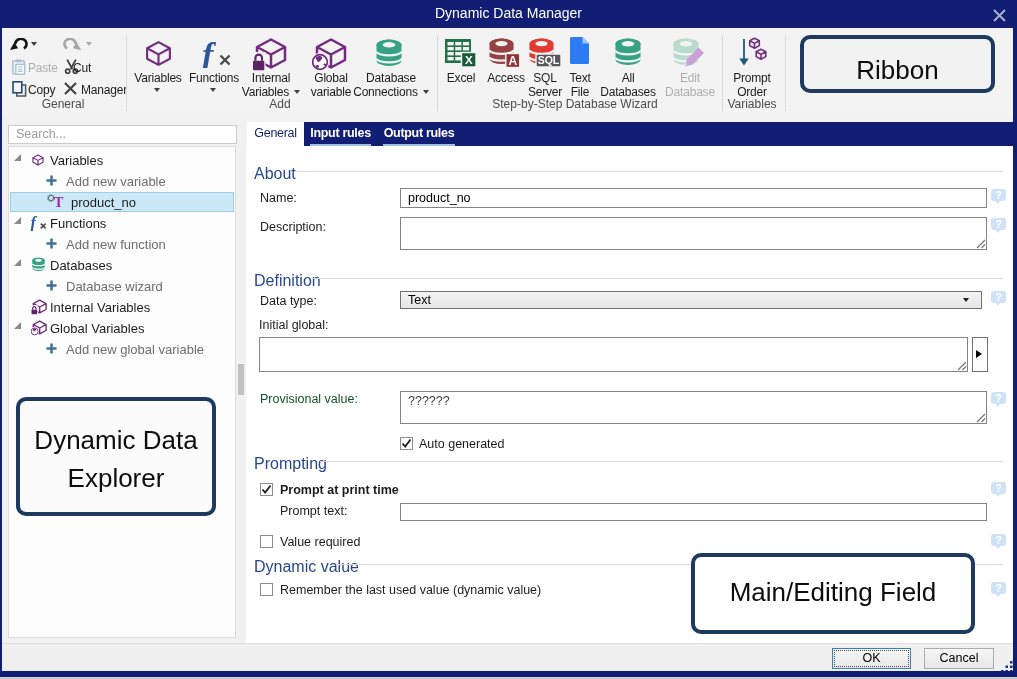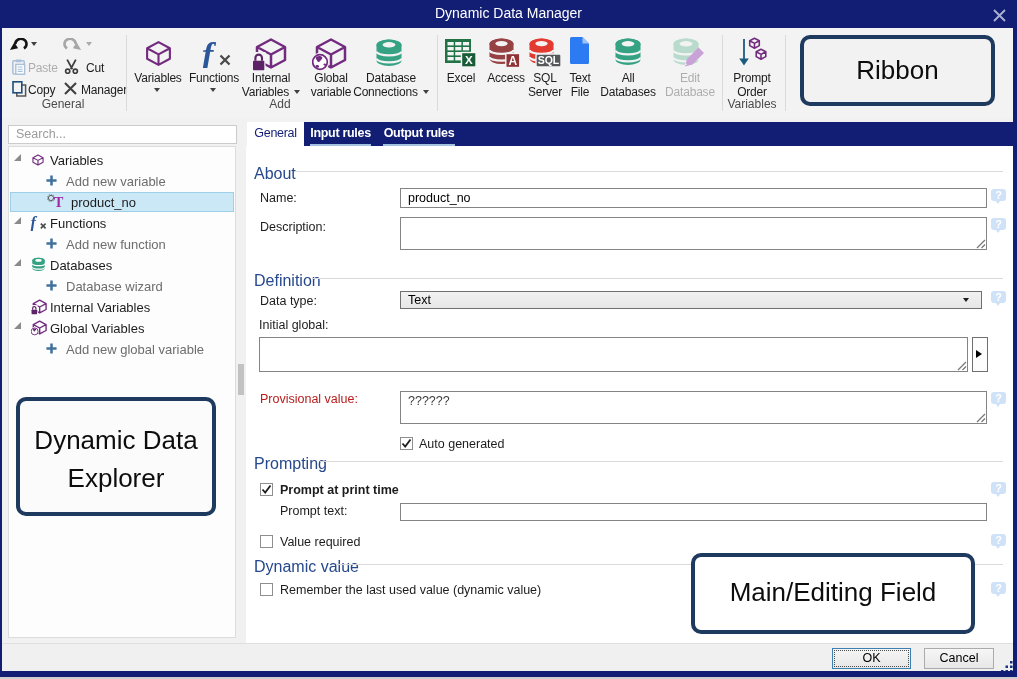--- a/index.html
+++ b/index.html
@@ -31,21 +31,21 @@
 .expander { position:absolute; width:0; height:0; border-left:7px solid transparent; border-bottom:7px solid #8a8a8a; }
 .sel { background:#cbe8f6; border:1px solid #9fcee6; }
 #tabbar { position:absolute; left:247px; top:122px; width:768px; height:24px; background:#121e74; }
 .tab { position:absolute; top:0; height:24px; font-size:12.5px; color:#fff; text-align:center; line-height:23px; font-weight:bold; white-space:nowrap; letter-spacing:-0.3px; }
 .tab.active { background:#fff; color:#121e74; font-weight:normal; }
 .tabu { position:absolute; top:22px; height:2px; background:#a3c2e0; }
 #content { position:absolute; left:246px; top:146px; width:769px; height:497px; background:#fff; }
 .sechead { position:absolute; font-size:16px; color:#26488c; }
 .secline { position:absolute; height:1px; background:#d9d9d9; }
 .flabel { position:absolute; font-size:12.5px; color:#1c1c1c; }
-.flabel.dis { color:#b91c1c; }
+.flabel.dis { color:#14532d; }
 .tbox { position:absolute; background:#fff; border:1px solid #848484; font-size:12.5px; color:#000; }
 .help { position:absolute; width:15px; height:12px; background:#cfe2f8; border-radius:3px; color:#fff; font-size:11px; font-weight:bold; text-align:center; line-height:12px; }
 .help:after { content:""; position:absolute; left:4px; top:11px; border-left:3px solid transparent; border-right:3px solid transparent; border-top:4px solid #cfe2f8; }
 .cb { position:absolute; width:13px; height:13px; background:#fff; border:1px solid #8e8e8e; }
 .grip { position:absolute; }
 #btmbar { position:absolute; left:2px; top:643px; width:1012px; height:28px; background:#f0f0f0; border-top:1px solid #dfdfdf; }
 .btn { position:absolute; width:75px; height:19px; background:linear-gradient(#f6f6f6,#e7e7e7); border:1px solid #ababab; font-size:12.5px; text-align:center; line-height:16px; color:#000; }
 .anno { position:absolute; border:4px solid #1e3a5f; border-radius:10px; background:#fdfdfd; color:#0d0d0d; text-align:center; }
 </style>
 </head>
@@ -74,21 +74,21 @@
       <rect x="3.6" y="0.4" width="6" height="2.8" rx="0.8" fill="#a8c0d8"></rect>
       <rect x="3.8" y="5.4" width="8.8" height="9.8" fill="#fff" stroke="#a8c0d8" stroke-width="1.4"></rect>
       <path d="M5.6 8 h5 M5.6 10.2 h5 M5.6 12.4 h5" stroke="#a8c0d8" stroke-width="1.1"></path>
     </svg>
 <div class="rl dis" style="left:26px;top:33px">Paste</div>
 <svg class="abs" style="left:62px;top:31px" width="15" height="15" viewBox="0 0 15 15">
       <path d="M3.2 0.6 L8.3 10.2 M11.8 0.6 L6.7 10.2" stroke="#3d3d3d" stroke-width="1.8" fill="none"></path>
       <circle cx="3.7" cy="12.2" r="2.1" fill="none" stroke="#3d3d3d" stroke-width="1.7"></circle>
       <circle cx="11.3" cy="12.2" r="2.1" fill="none" stroke="#3d3d3d" stroke-width="1.7"></circle>
     </svg>
-<div class="rl" style="left:84px;top:33px">Cut</div>
+<div class="rl" style="left:71px;top:33px">Cut</div>
 <svg class="abs" style="left:10px;top:53px" width="15" height="16" viewBox="0 0 15 16">
       <rect x="4.8" y="4" width="8.8" height="11" fill="none" stroke="#555" stroke-width="1.5"></rect>
       <rect x="1" y="0.8" width="8.8" height="11" fill="#f3f3f3" stroke="#1f4e79" stroke-width="1.6"></rect>
     </svg>
 <div class="rl" style="left:26px;top:55px">Copy</div>
 <svg class="abs" style="left:61px;top:53px" width="15" height="15" viewBox="0 0 15 15">
       <path d="M2 2 L13 13 M13 2 L2 13" stroke="#3f3f3f" stroke-width="2.1"></path>
     </svg>
 <div class="rl" style="left:79px;top:55px">Manager</div>
 <div class="rgl" style="left:21px;width:80px">General</div>
@@ -184,20 +184,21 @@
 <svg class="abs" style="left:671px;top:10px" width="33" height="31" viewBox="0 0 33 31">
       <path d="M0.5 6.2 a12.5 5.6 0 0 1 25 0 V21.4 a12.5 5.6 0 0 1 -25 0 Z" fill="#b9dbcd"></path>
       <ellipse cx="13" cy="6.2" rx="12.5" ry="5.6" fill="#b9dbcd"></ellipse>
       <ellipse cx="13" cy="5.8" rx="6.4" ry="2.7" fill="#f3f3f3"></ellipse>
       <path d="M0.5 12.4 a12.5 4 0 0 0 25 0" fill="none" stroke="#f3f3f3" stroke-width="2.2"></path>
       <path d="M0.5 19.4 a12.5 4 0 0 0 25 0" fill="none" stroke="#f3f3f3" stroke-width="2.2"></path>
       <path d="M25.5 9.5 l5.5 5.5 -11.5 11.5 -7.5 2 2 -7.5 z" fill="#c9a3d8"></path>
       <path d="M14 26.5 l-2 0.5 0.5 -2 z" fill="#fff"></path>
     </svg>
 <div class="rl dis" style="left:647px;top:43px;width:82px">Edit<br>Database</div>
+<div class="rgl" style="left:473px;width:200px">Step-by-Step Database Wizard</div>
 <div class="rsep" style="left:720px"></div>
 
 <svg class="abs" style="left:735px;top:9px" width="31" height="31" viewBox="0 0 31 31">
       <path d="M7 2 V22" stroke="#1c5a80" stroke-width="1.8" fill="none"></path>
       <path d="M2.2 21.5 h9.6 L7 28.5 Z" fill="#1c5a80"></path>
       <path d="M17.5 1.2 l4.8 2.6 v4.8 l-4.8 2.6 -4.8 -2.6 v-4.8 z m-4.8 2.6 l4.8 2.6 4.8 -2.6 m-4.8 2.6 v5" fill="none" stroke="#722b7e" stroke-width="1.6" stroke-linejoin="round"></path>
       <path d="M24 12.2 l4.8 2.6 v4.8 l-4.8 2.6 -4.8 -2.6 v-4.8 z m-4.8 2.6 l4.8 2.6 4.8 -2.6 m-4.8 2.6 v5" fill="none" stroke="#722b7e" stroke-width="1.6" stroke-linejoin="round"></path>
     </svg>
 <div class="rl" style="left:709px;top:43px;width:82px">Prompt<br>Order</div>
 <div class="rgl" style="left:709px;width:82px">Variables</div>
@@ -356,19 +357,19 @@
 <svg class="abs" style="left:1001px;top:661px" width="13" height="13">
     <g fill="#16317d">
       <rect x="9" y="0" width="2.5" height="2.5"></rect>
       <rect x="4.5" y="4.5" width="2.5" height="2.5"></rect>
       <rect x="9" y="4.5" width="2.5" height="2.5"></rect>
       <rect x="0" y="9" width="2.5" height="2.5"></rect>
       <rect x="4.5" y="9" width="2.5" height="2.5"></rect>
       <rect x="9" y="9" width="2.5" height="2.5"></rect>
     </g>
   </svg>
-<div class="anno" style="left:800px;top:35px;width:195px;height:71px;font-size:26px;line-height:62px;background:#f2f2f2">Ribbon</div>
+<div class="anno" style="left:800px;top:35px;width:195px;height:58px;font-size:26px;line-height:62px;background:#f2f2f2">Ribbon</div>
 <div class="anno" style="left:16px;top:397px;width:200px;height:119px;font-size:26px;line-height:38px;padding-top:20px;background:#fbfbfb">Dynamic Data<br>Explorer</div>
 <div class="anno" style="left:691px;top:553px;width:284px;height:81px;font-size:26px;line-height:71px;background:#fff">Main/Editing Field</div>
 <div id="lborder"></div>
 <div id="rborder"></div>
 <div id="bborder"></div>
 <div id="bshadow"></div>
 
 </body></html>

